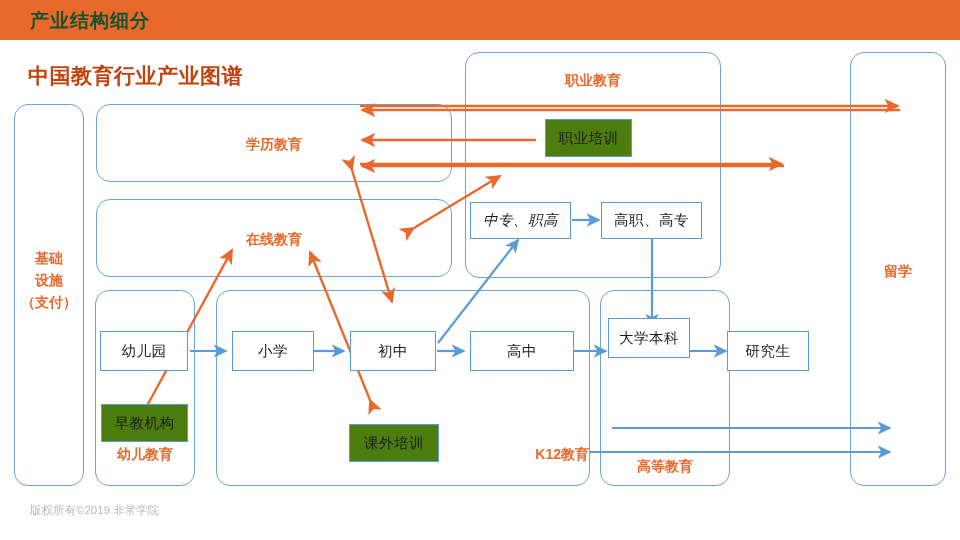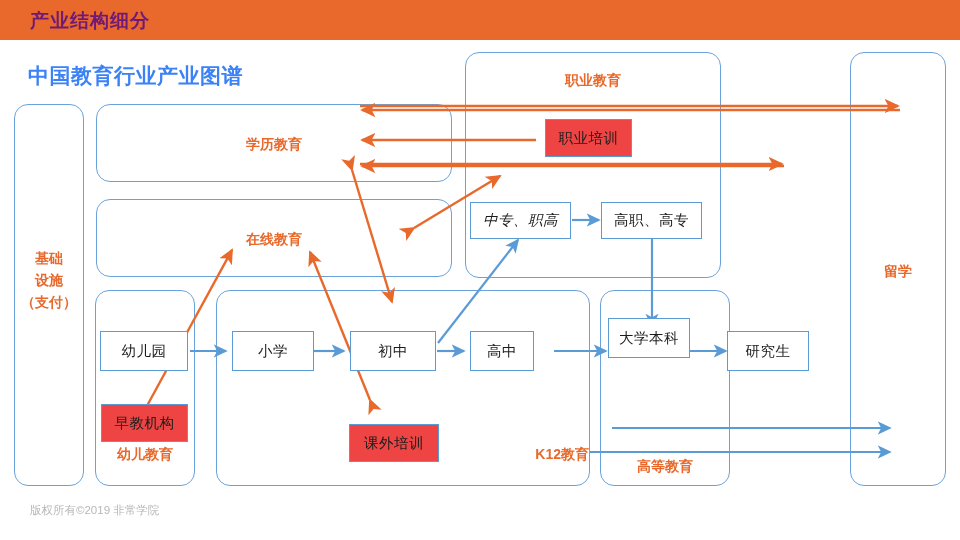--- a/index.html
+++ b/index.html
@@ -12,27 +12,27 @@
   }
   #slide{position:relative;width:960px;height:540px;overflow:hidden;background:#fff;}
 
   
   .header-bar{
     position:absolute;left:0;top:0;width:960px;height:40px;
     background:#E8692B;
   }
   .header-title{
     position:absolute;left:30px;top:8px;
-    color:#701a75;font-size:19px;font-weight:bold;letter-spacing:1px;
+    color:#14532d;font-size:19px;font-weight:bold;letter-spacing:1px;
   }
 
   
   .slide-title{
     position:absolute;left:28px;top:62px;
-    color:#3b82f6;font-size:21px;font-weight:bold;letter-spacing:.5px;
+    color:#c2410c;font-size:21px;font-weight:bold;letter-spacing:.5px;
   }
 
   
   .footer{
     position:absolute;left:30px;top:503px;
     color:#b7b7b7;font-size:11.5px;
   }
 
   
   #wires{position:absolute;left:0;top:0;width:960px;height:540px;pointer-events:none;}
@@ -62,21 +62,21 @@
   .node{
     position:absolute;
     box-sizing:border-box;
     border:1.6px solid #5B9BD5;
     background:#ffffff;
     color:#1c1c1c;
     font-size:14.5px;
     display:flex;align-items:center;justify-content:center;
     letter-spacing:.5px;
   }
-  .node.filled{background:#ef4444;}
+  .node.filled{background:#4d7c0f;}
 </style>
 </head>
 <body>
 
 <div id="slide">
 
   <div class="header-bar"></div>
   <div class="header-title">产业结构细分</div>
 
   <div class="slide-title">中国教育行业产业图谱</div>
@@ -169,21 +169,21 @@
 
   <div class="node" style="left:100px;top:331px;width:88px;height:40px;">
     <span>幼儿园</span>
   </div>
   <div class="node" style="left:232px;top:331px;width:82px;height:40px;">
     <span>小学</span>
   </div>
   <div class="node" style="left:350px;top:331px;width:86px;height:40px;">
     <span>初中</span>
   </div>
-  <div class="node" style="left:470px;top:331px;width:64px;height:40px;">
+  <div class="node" style="left:470px;top:331px;width:104px;height:40px;">
     <span>高中</span>
   </div>
   <div class="node" style="left:608px;top:318px;width:82px;height:40px;">
     <span>大学本科</span>
   </div>
   <div class="node" style="left:727px;top:331px;width:82px;height:40px;">
     <span>研究生</span>
   </div>
 
   <div class="node" style="left:470px;top:202px;width:101px;height:37px;font-style:italic;">

